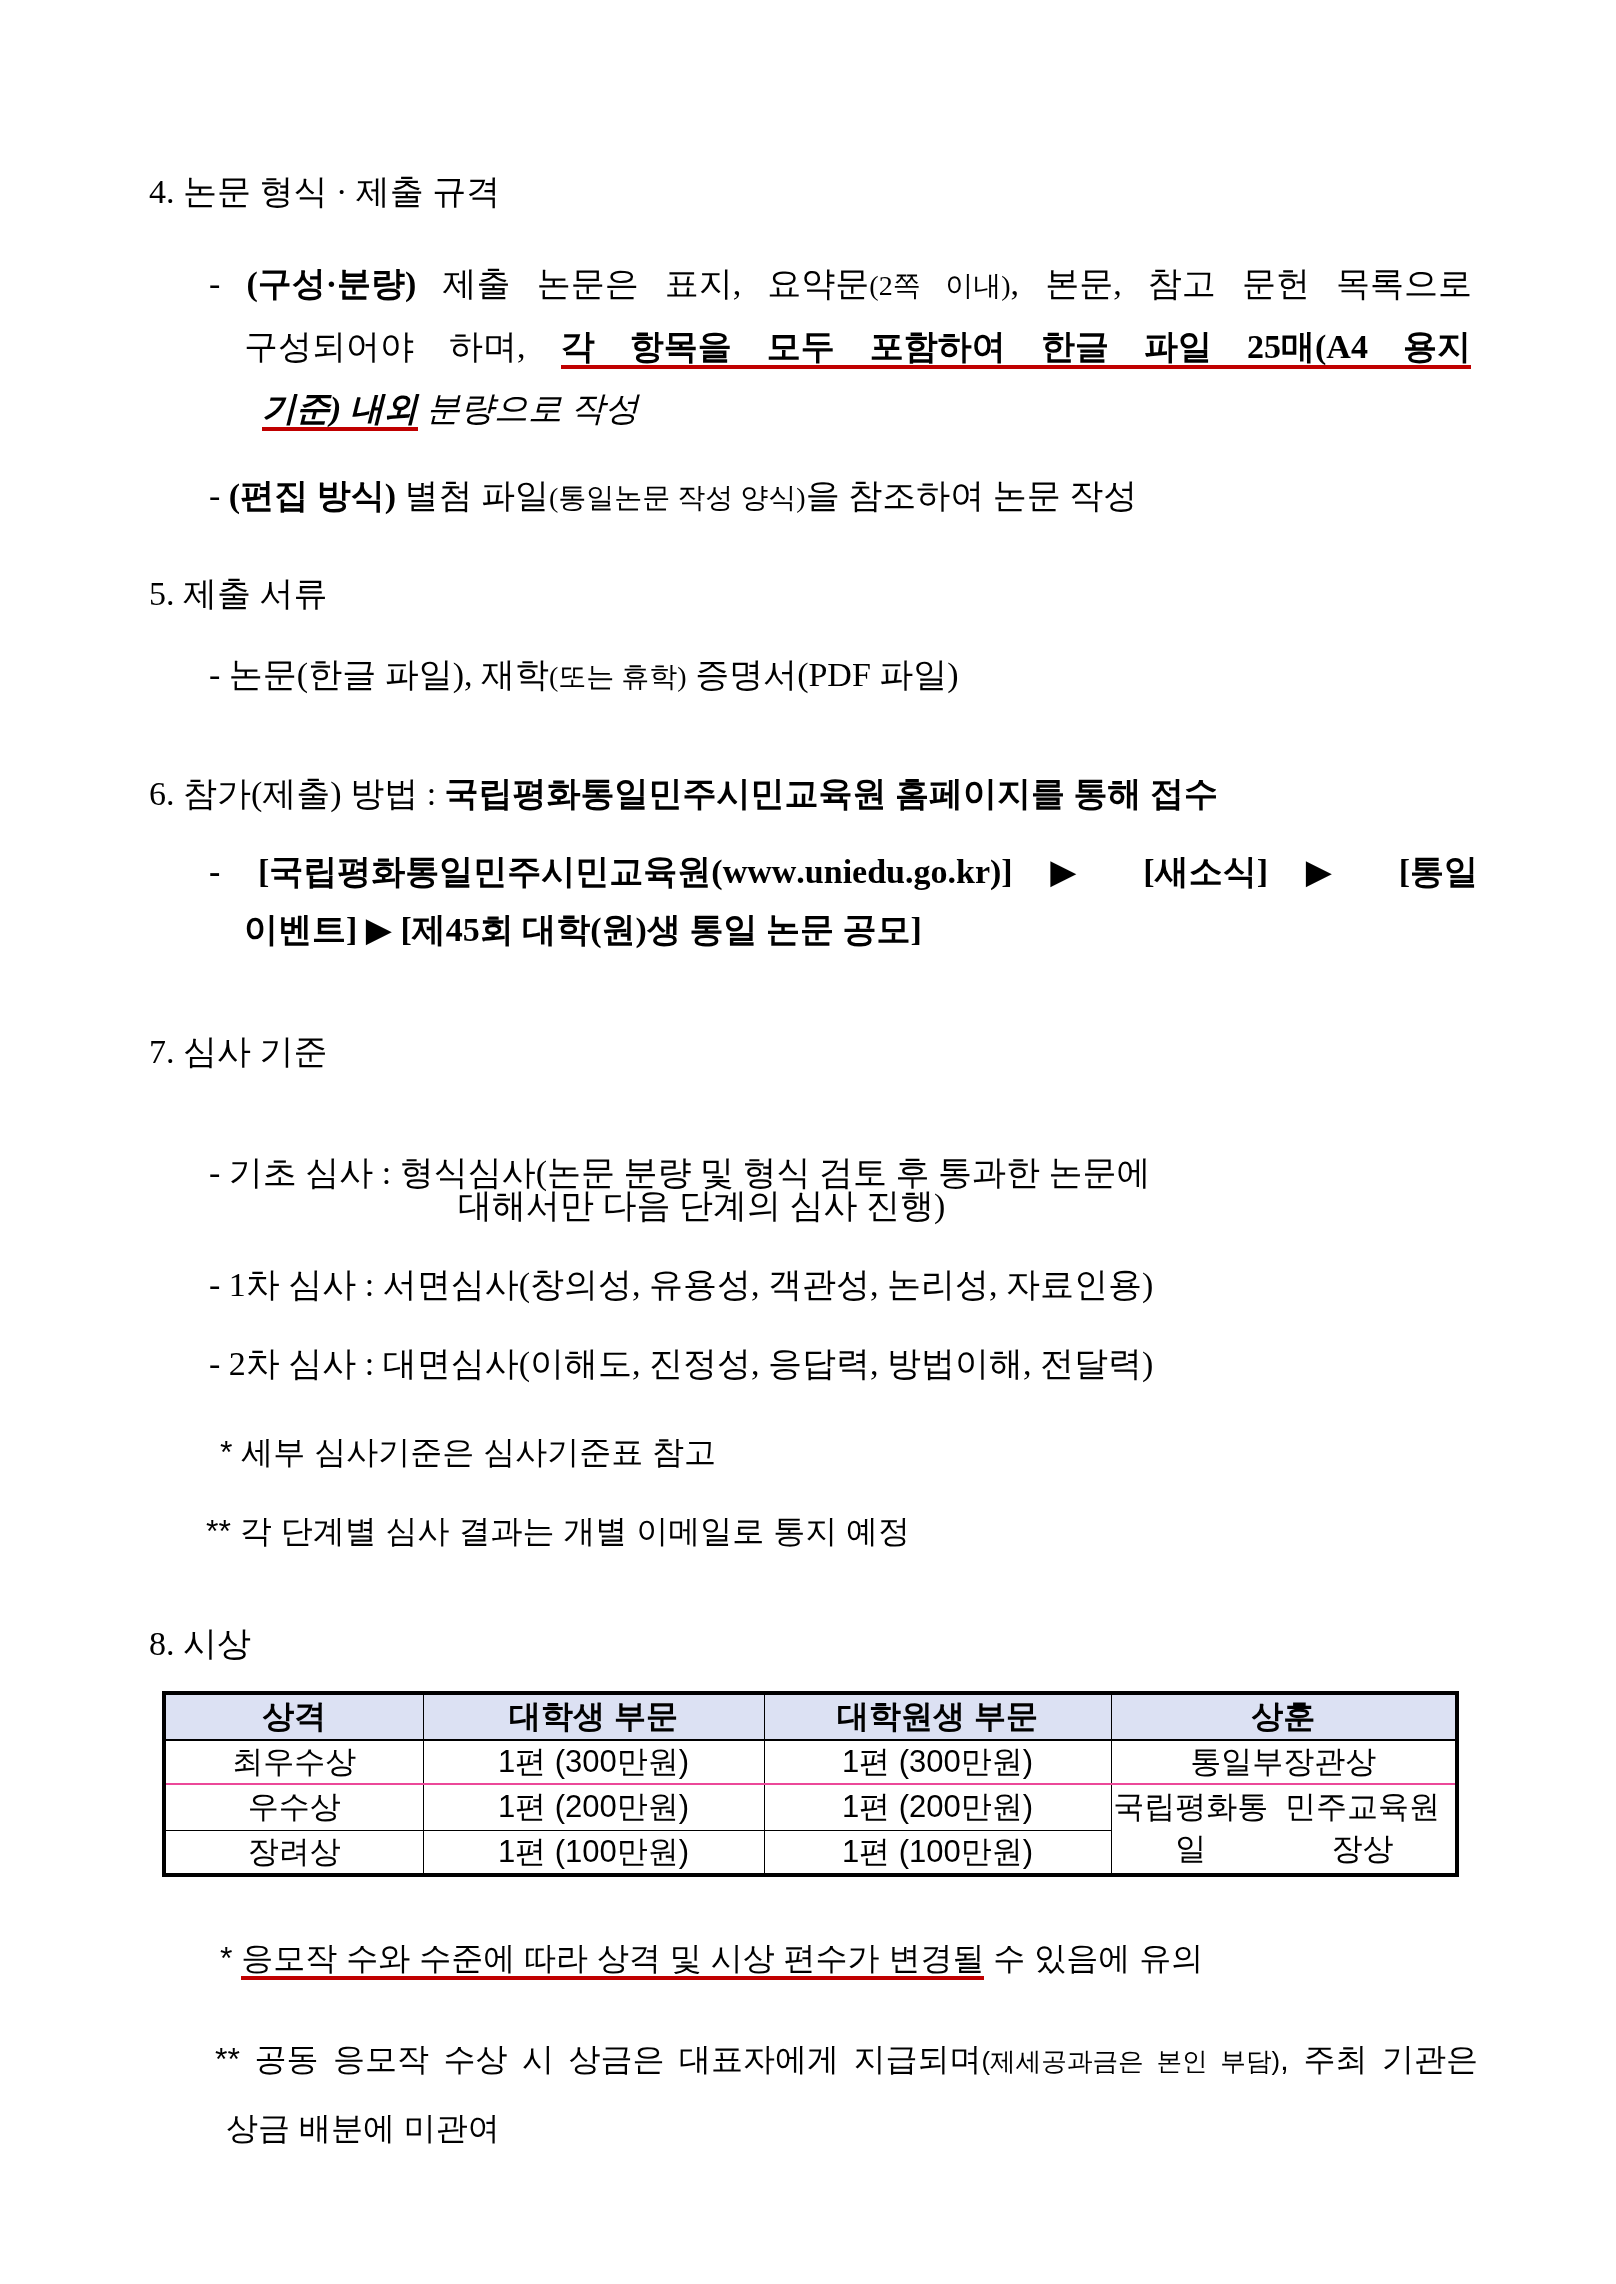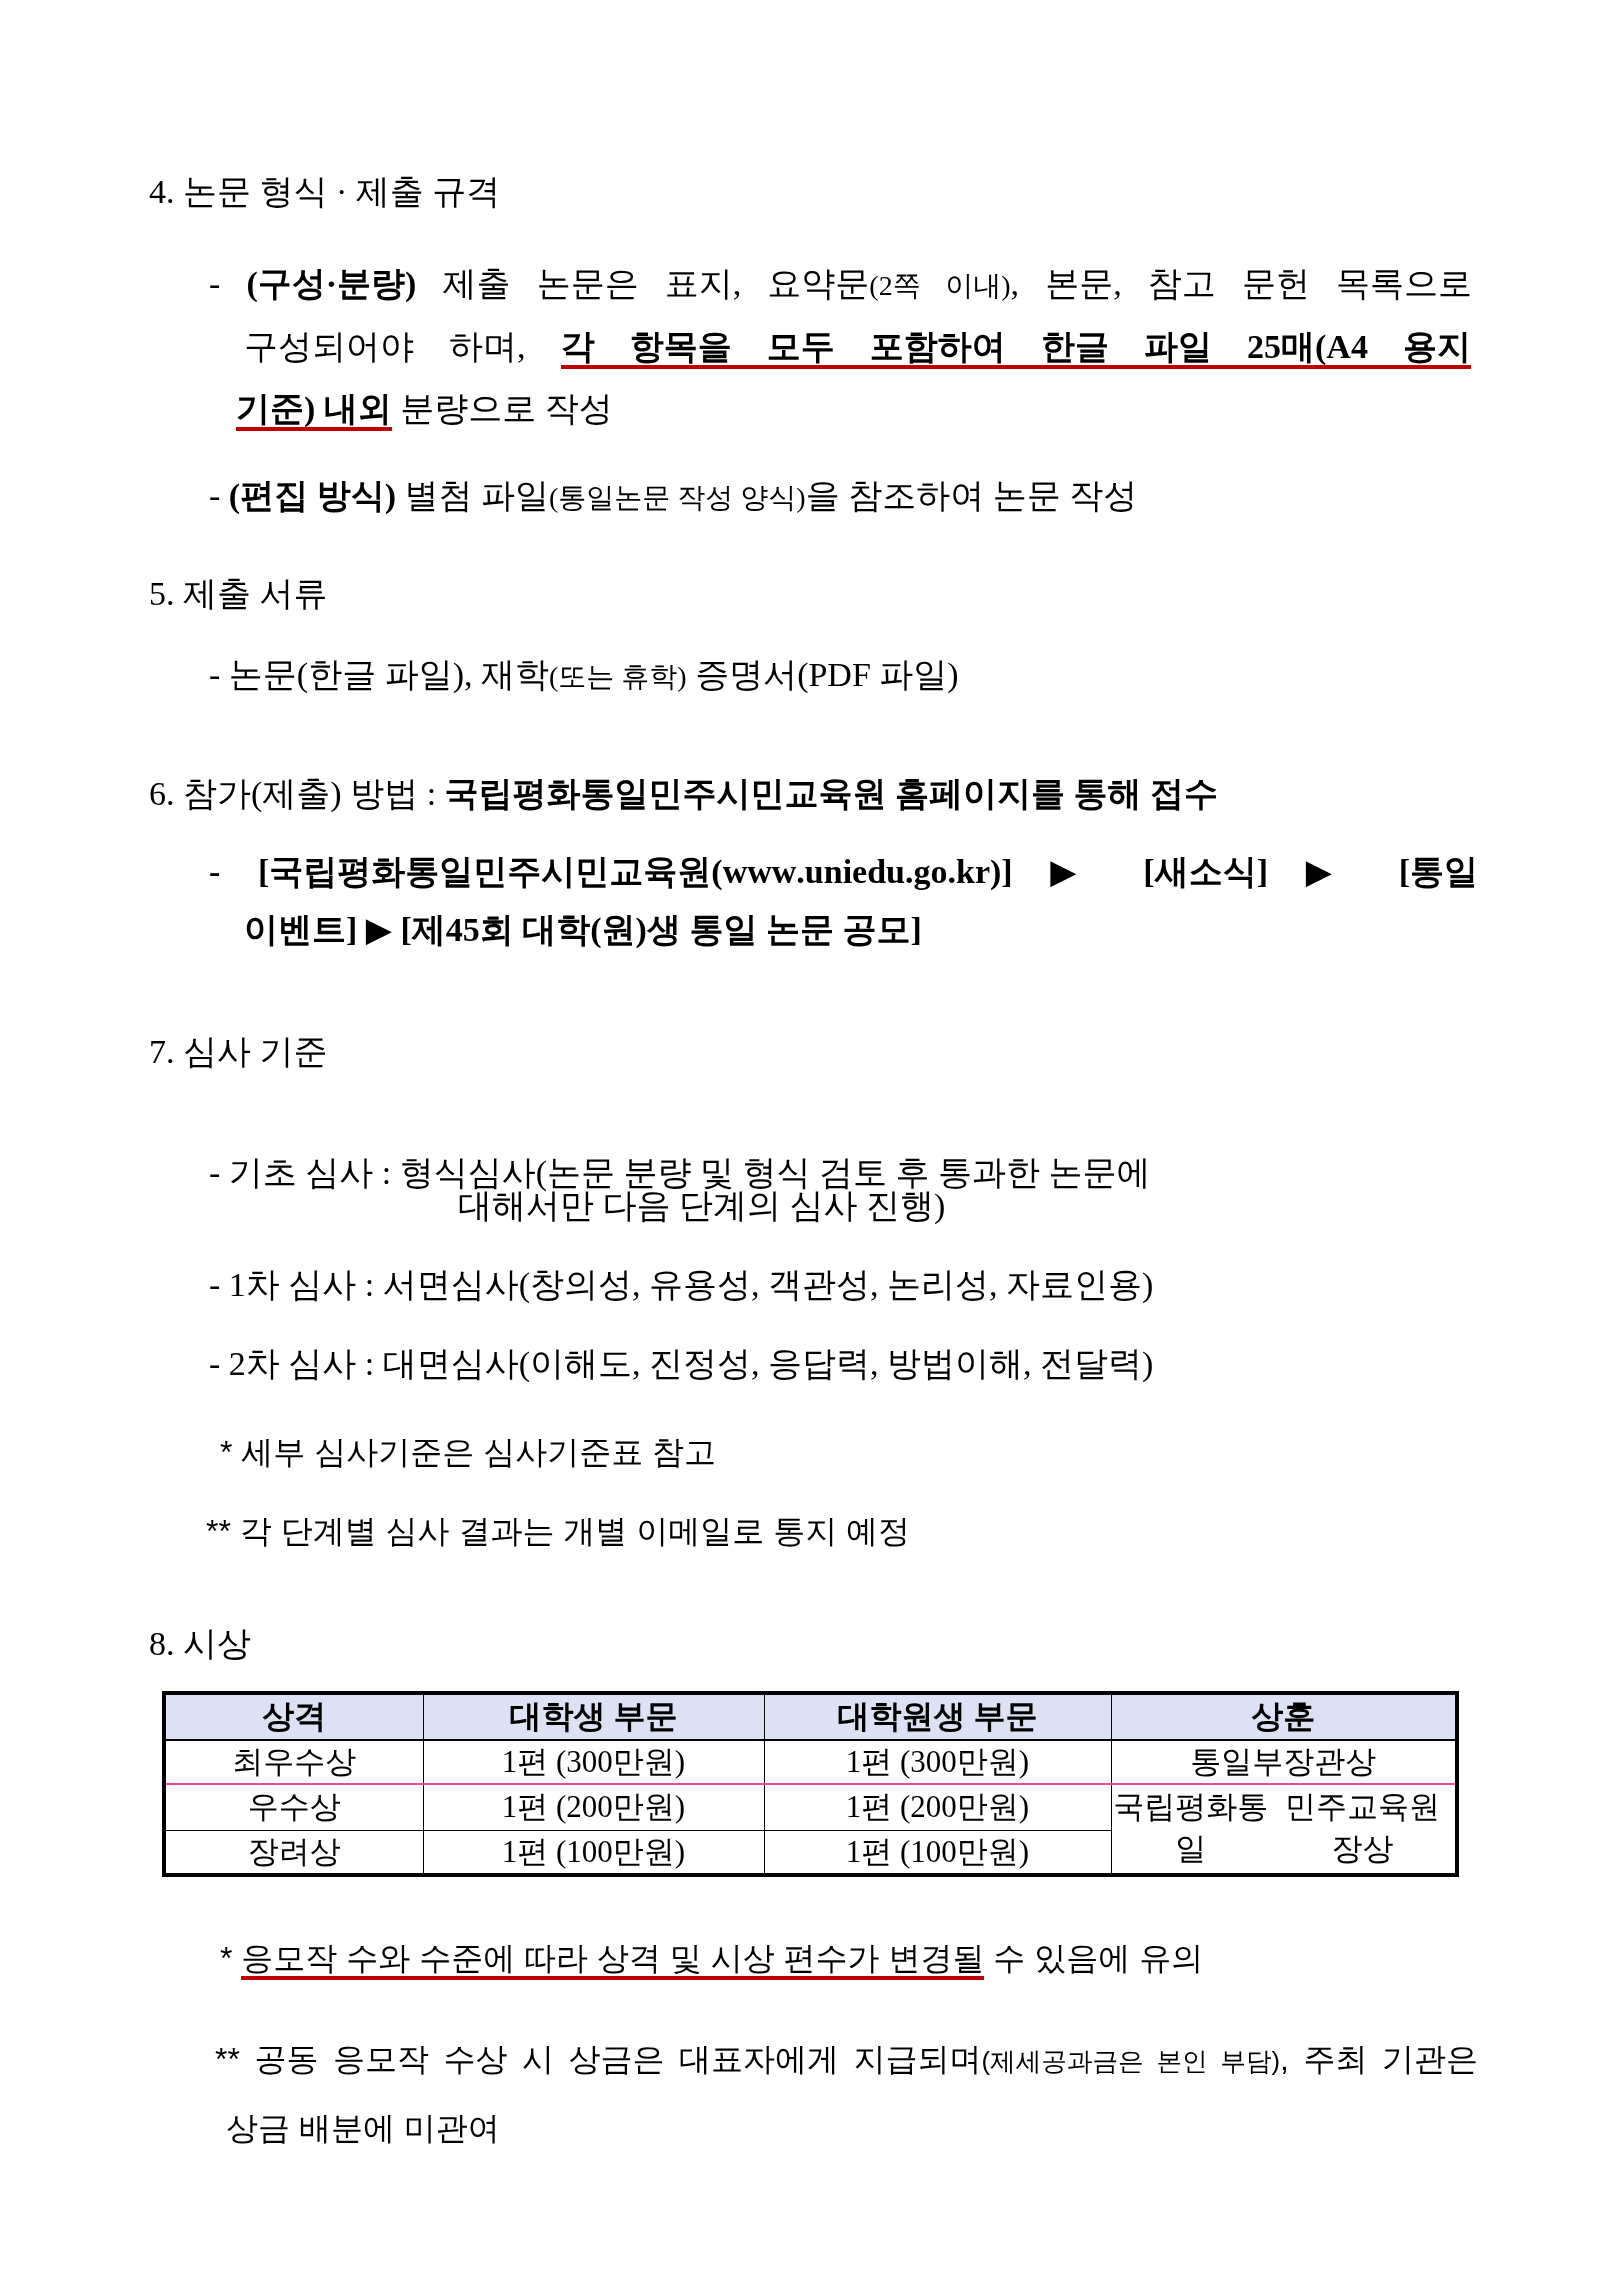--- a/index.html
+++ b/index.html
@@ -11,21 +11,21 @@
   .just{white-space:normal;word-break:keep-all;text-align:justify;text-align-last:justify;}
   .serif{font-family:"Liberation Serif","DejaVu Serif",serif;font-size:34px;}
   .sans{font-family:"Liberation Sans","DejaVu Sans",sans-serif;font-size:32px;}
   .b{font-weight:bold;}
   .serif .sm{font-size:28px;}
   .sans .sm{font-size:25.6px;}
   .red{border-bottom:4.7px solid var(--red,#c00000);}
   table.award{
     position:absolute;left:162px;top:1691px;width:1293px;
     border-collapse:collapse;table-layout:fixed;
-    font-family:Liberation Serif, serif;
+    font-family:Liberation Sans, sans-serif;
     font-size:31px;text-align:center;color:#000;
     border:4px solid #000;
   }
   .award th,.award td{border:1.3px solid #000;padding:0;vertical-align:middle;overflow:hidden;}
   .award thead th{
     background:var(--hdrbg,#dce1f3);height:42px;font-weight:bold;font-size:32px;
     border-bottom:2px solid #000;
   }
   .award tr.r1 td{border-bottom:2px solid #ec4899;}
   .award tr.r1{height:43px;}
@@ -36,21 +36,21 @@
 </style>
 </head>
 <body style="--red: #c00000; --hdrbg: #dce1f3;">
 
 <div class="ln serif" style="top:172px;left:149px;"><span>4. 논문 형식 · 제출 규격</span></div>
 
 <div class="ln serif just" style="top:264px;left:209px;width:1263px;"><span>- </span><span class="b">(구성·분량)</span><span> 제출 논문은 표지, 요약문</span><span class="sm">(2쪽 이내)</span><span>, 본문, 참고 문헌 목록으로</span></div>
 
 <div class="ln serif just" style="top:327px;left:244px;width:1227px;"><span>구성되어야 하며, </span><span class="b red">각 항목을 모두 포함하여 한글 파일 25매(A4 용지</span></div>
 
-<div class="ln serif" style="top:389px;left:236px;"><span class="b red">기준) 내외</span><span> 분량으로 작성</span></div>
+<div class="ln serif" style="top:389px;left:262px;font-style:italic;"><span class="b red">기준) 내외</span><span> 분량으로 작성</span></div>
 
 <div class="ln serif" style="top:476px;left:209px;"><span>- </span><span class="b">(편집 방식)</span><span> 별첨 파일</span><span class="sm">(통일논문 작성 양식)</span><span>을 참조하여 논문 작성</span></div>
 
 <div class="ln serif" style="top:574px;left:149px;"><span>5. 제출 서류</span></div>
 
 <div class="ln serif" style="top:655px;left:209px;"><span>- 논문(한글 파일), 재학</span><span class="sm">(또는 휴학)</span><span> 증명서(PDF 파일)</span></div>
 
 <div class="ln serif" style="top:774px;left:149px;"><span>6. 참가(제출) 방법 : </span><span class="b">국립평화통일민주시민교육원 홈페이지를 통해 접수</span></div>
 
 <div class="ln serif just b" style="top:852px;left:209px;width:1269px;"><span>- [국립평화통일민주시민교육원(www.uniedu.go.kr)] ▶ [새소식] ▶ [통일</span></div>

